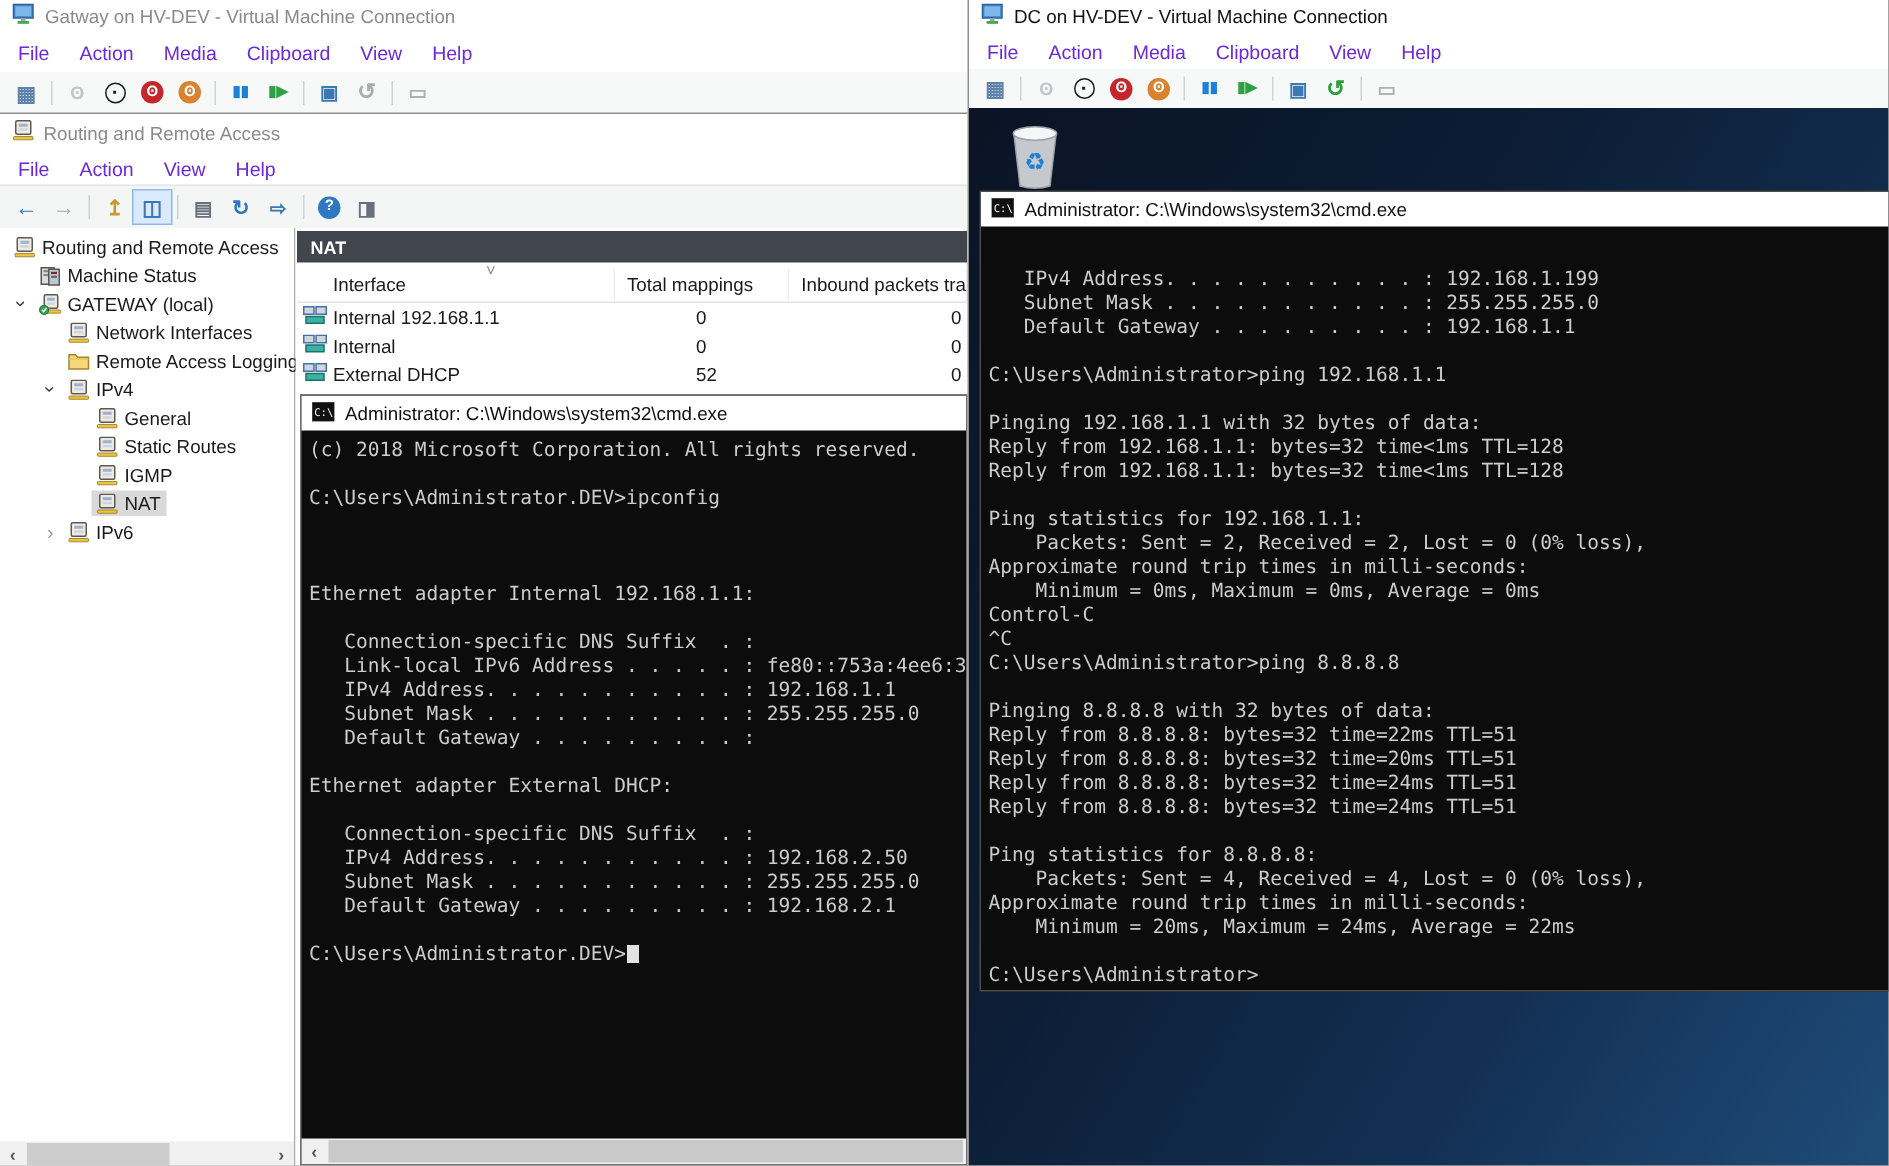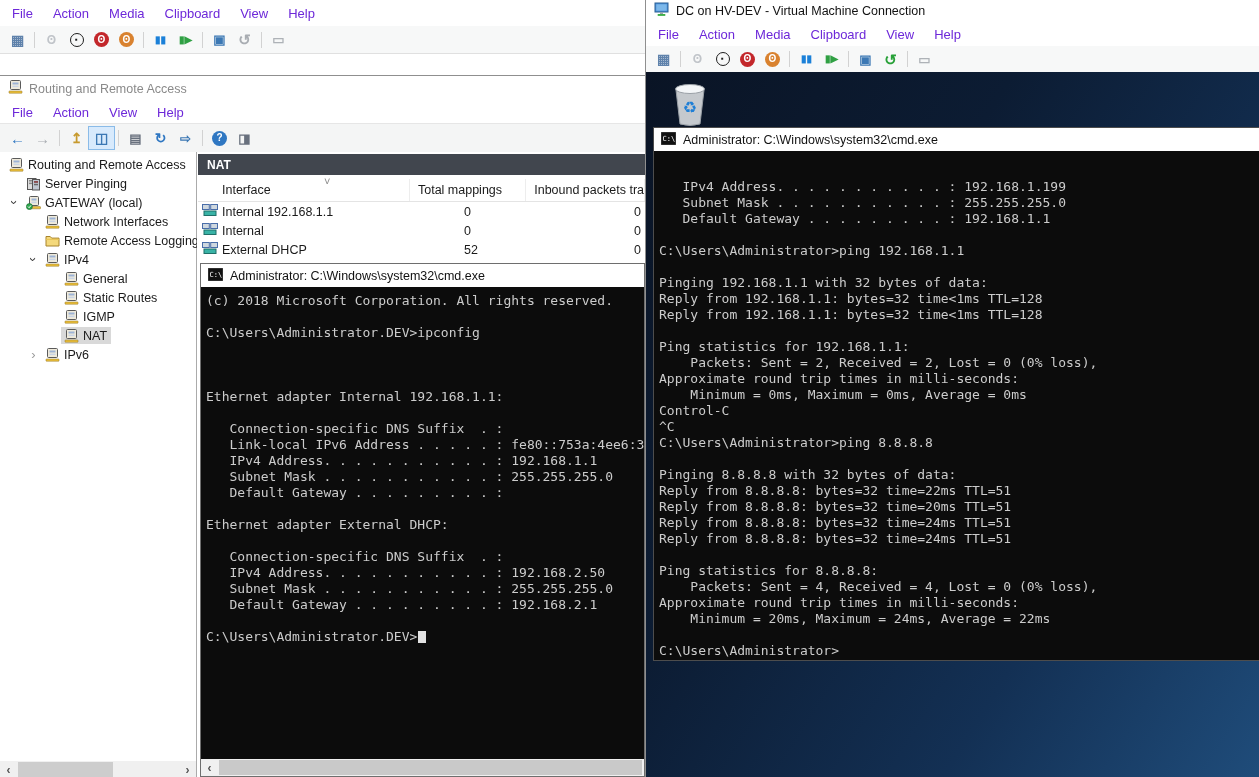--- a/index.html
+++ b/index.html
@@ -67,20 +67,29 @@
   .rlabel{margin-top:1px;text-shadow:0 1px 2px rgba(0,0,0,.85);}
   .cmdR{position:absolute;left:7px;top:55px;width:609px;height:534px;border-color:#4d4d4d;}
   .cmdR .cbody{padding-top:28px;}
 </style>
 </head>
 <body>
 
 <div id="canvas">
 
   <section class="winL">
+    <div class="tbar">
+      <span><svg width="16" height="15" viewBox="0 0 16 15">
+            <rect x="1" y="1" width="13" height="9" fill="#4a90d9" stroke="#2b5f93"></rect>
+            <rect x="2.3" y="2.3" width="10.4" height="6.4" fill="#7db8ea"></rect>
+            <rect x="6" y="10.2" width="3" height="1.8" fill="#9aa5ad"></rect>
+            <rect x="3.7" y="12" width="7.6" height="1.9" fill="#3fae49"></rect>
+          </svg></span>
+      <span class="ttext dim">Gatway on HV-DEV - Virtual Machine Connection</span>
+    </div>
     <div class="mbar" style="height:26px;">
         <span class="mi">File</span>
         <span class="mi">Action</span>
         <span class="mi">Media</span>
         <span class="mi">Clipboard</span>
         <span class="mi">View</span>
         <span class="mi">Help</span>
       </div>
     <div class="hvtb">
         <span class="tbtn">
@@ -193,21 +202,21 @@
                   <span class="ticon">
                     <svg width="15" height="14" viewBox="0 0 15 14">
                       <rect x="1.5" y="1.5" width="8.5" height="11" fill="#dcdcdc" stroke="#555"></rect>
                       <rect x="3" y="3" width="5.5" height="1.5" fill="#8a8a8a"></rect>
                       <rect x="3" y="5.6" width="5.5" height="1.5" fill="#8a8a8a"></rect>
                       <rect x="6.5" y="2.5" width="7" height="10.5" fill="#bfc7d1" stroke="#555"></rect>
                       <rect x="8" y="4.2" width="4" height="1.5" fill="#7d2b2b"></rect>
                       <rect x="8" y="6.8" width="4" height="1.5" fill="#666"></rect>
                     </svg>
                   </span>
-                  <span>Server Pinging</span>
+                  <span>Machine Status</span>
                 </span>
               </div>
               <div class="trow">
                 <span style="width: 6px; flex: 0 0 auto;"></span>
                 <span class="texp exp">›</span>
                 <span class="selbox">
                   <span class="ticon">
                     <svg width="15" height="14" viewBox="0 0 15 14">
                       <rect x="3.5" y="0.5" width="9" height="9" rx="1" fill="#efeadb" stroke="#5a5a5a"></rect>
                       <rect x="5.5" y="2.5" width="5" height="2" fill="#9db3d6"></rect>

